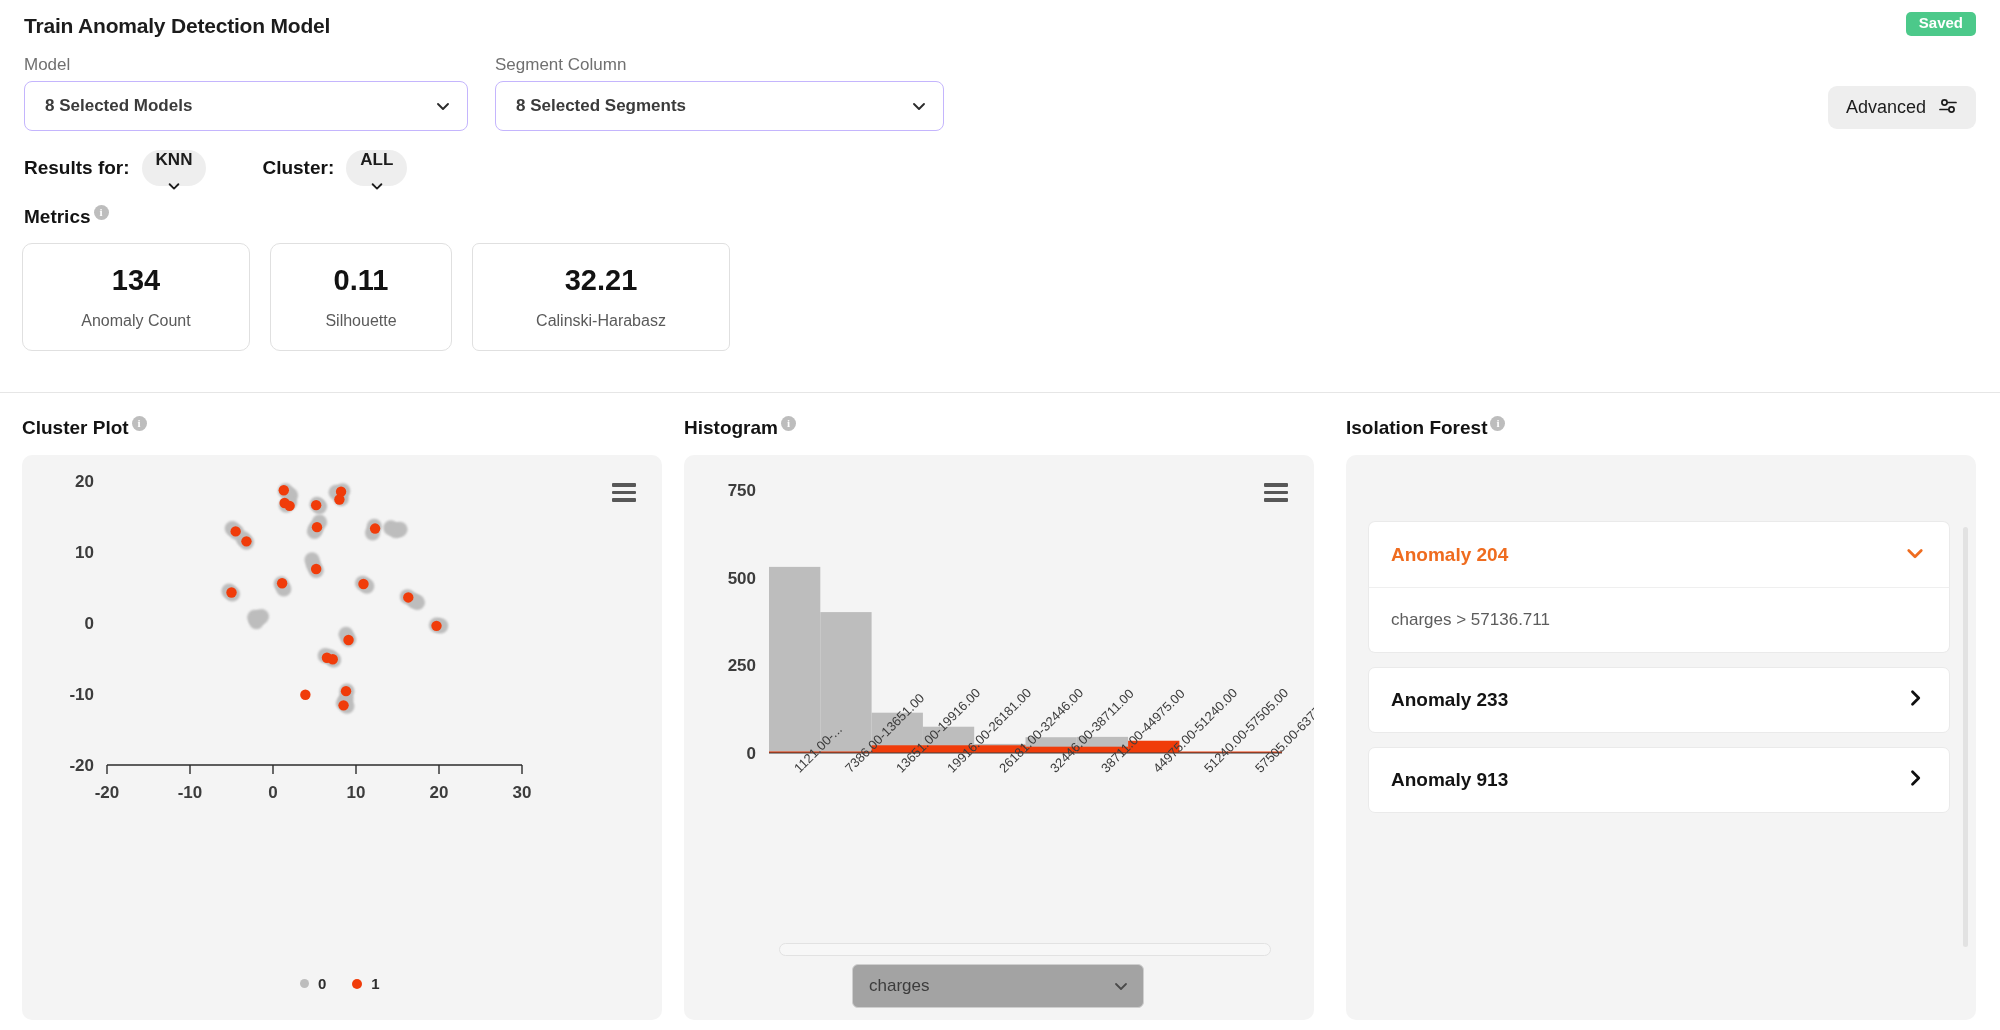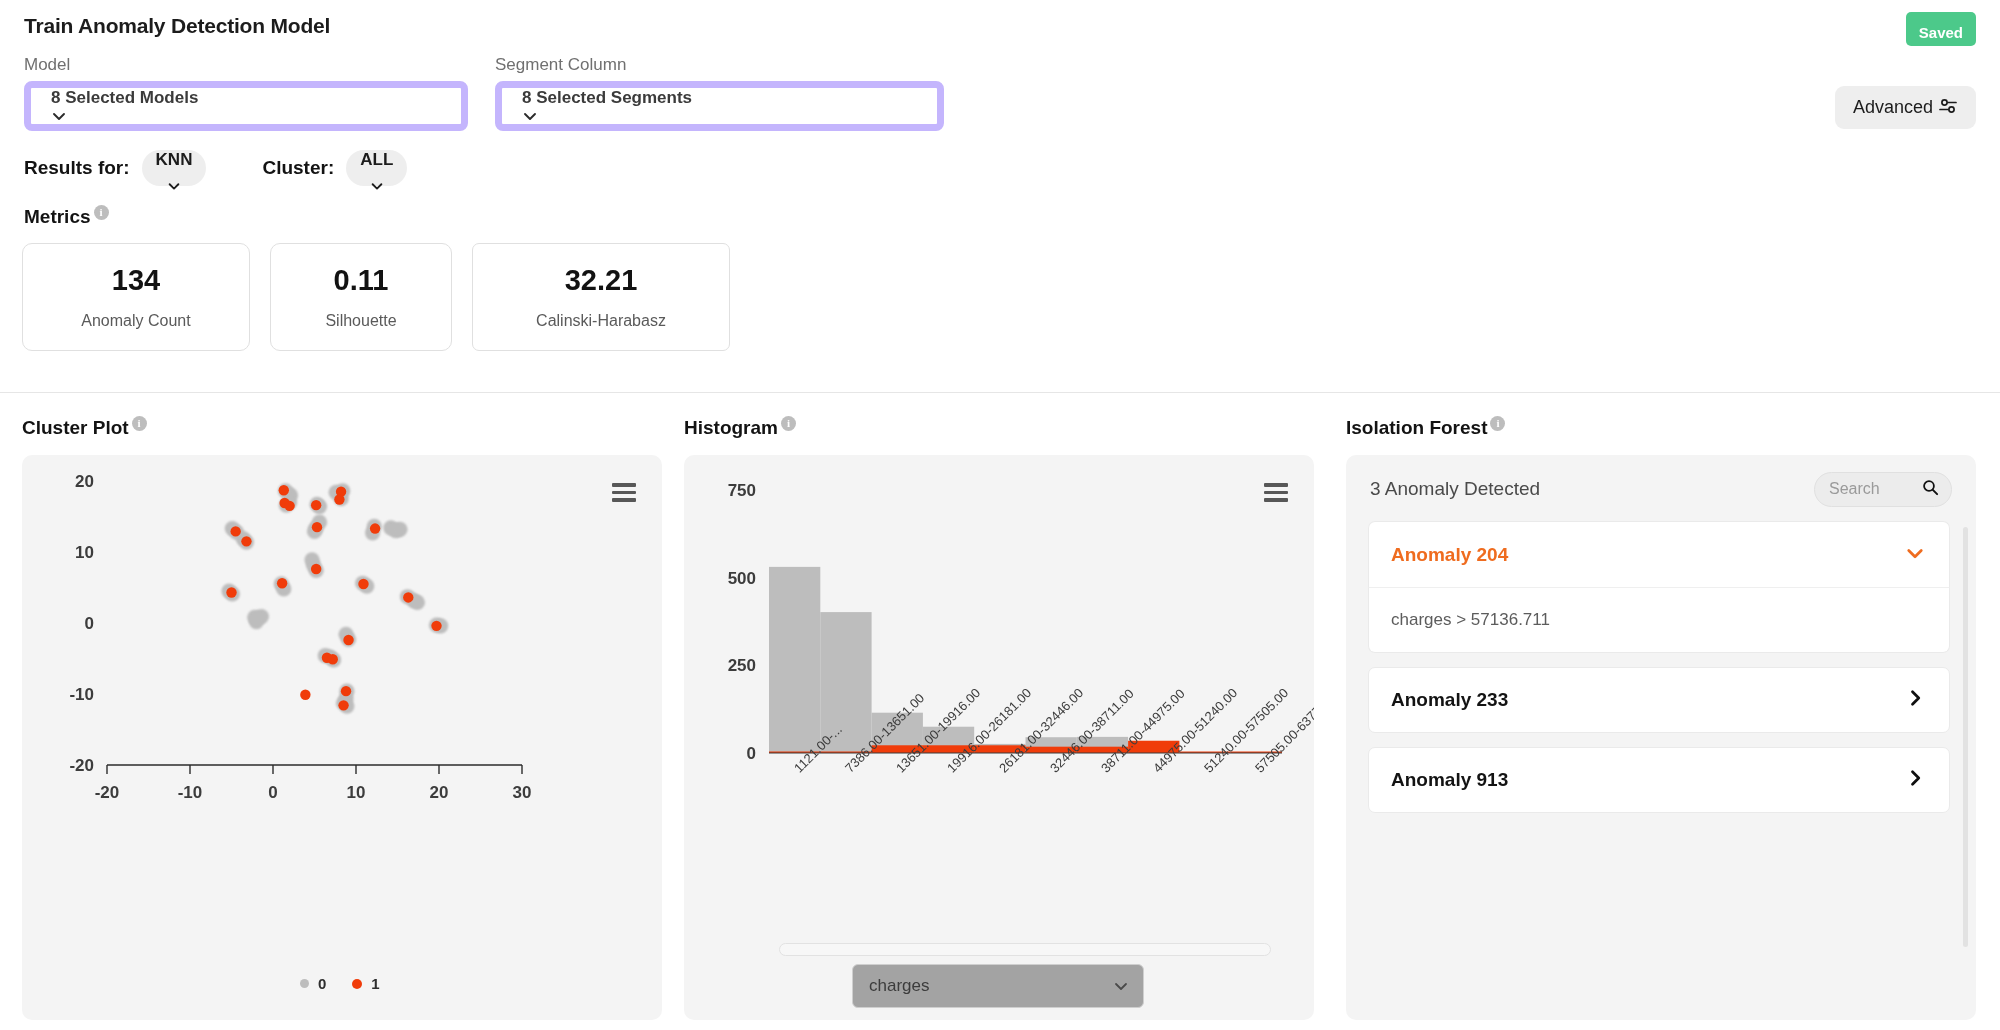--- a/index.html
+++ b/index.html
@@ -16,46 +16,46 @@
     position: absolute; left: 0; top: 0; width: 2000px; height: 58px;
   }
   .page-title {
     position: absolute; left: 24px; top: 14px;
     font-size: 21px; font-weight: 700; color: #1c1c1c; letter-spacing: -.2px;
   }
   .saved-badge {
     position: absolute; right: 24px; top: 12px;
     background: #4cc98a; color: #ffffff;
     font-size: 15px; font-weight: 700;
-    padding: 12px 13px 5px; border-radius: 5px;
+    padding: 2px 13px 5px; border-radius: 5px;
   }
 
   
   .field { position: absolute; }
   .field-label {
     font-size: 17px; color: #707070; font-weight: 400;
     margin-bottom: 6px; display: block;
   }
   .select-box {
-    height: 50px; border: 7px solid #c4b5fd; border-radius: 8px;
-    background: #fff; display: flex; align-items: flex-start;
-    padding: 0 16px 0 20px; position: relative; flex-direction: column;
+    height: 50px; border: 1px solid #c4b5fd; border-radius: 8px;
+    background: #fff; display: flex; align-items: center;
+    padding: 0 16px 0 20px; position: relative;
   }
   .select-box .val {
     font-size: 17px; font-weight: 700; color: #3b3b3b; flex: 1;
   }
   .chev {
     width: 16px; height: 16px; flex: 0 0 auto;
   }
   .chev svg { display:block; }
 
   .advanced-btn {
     position: absolute; right: 24px; top: 86px;
     background: #eeeeee; border-radius: 9px; height: 43px;
-    display: flex; align-items: center; gap: 5px;
+    display: flex; align-items: center; gap: 12px;
     padding: 0 18px; cursor: pointer;
   }
   .advanced-btn .lbl { font-size: 18px; color: #1c1c1c; font-weight: 400; }
 
   
   .pill-row { position: absolute; left: 24px; top: 150px; display: flex; align-items: center; }
   .pill-label { font-size: 19px; font-weight: 700; color: #131313; }
   .pill {
     background: #eeeeee; border-radius: 18px; height: 36px;
     display: inline-flex; align-items: center; gap: 9px;
@@ -429,32 +429,20 @@
       </span>
     </div>
   </div>
 </div>
 
 <div class="panel" id="panel-iso">
   <div class="panel-title">
     <span>Isolation Forest</span><span class="info-i">i</span>
   </div>
   <div id="iso-card">
-    <div class="iso-head">
-      <span class="iso-count">3 Anomaly Detected</span>
-      <div class="search-pill">
-        <span class="ph">Search</span>
-        <span>
-          <svg width="17" height="17" viewBox="0 0 18 18">
-            <circle cx="7.4" cy="7.4" r="5.2" fill="none" stroke="#111" stroke-width="1.9"></circle>
-            <line x1="11.2" y1="11.2" x2="16" y2="16" stroke="#111" stroke-width="2.1" stroke-linecap="round"></line>
-          </svg>
-        </span>
-      </div>
-    </div>
     <div class="iso-list" id="iso-list">
         <div class="iso-item active">
           <span class="nm">Anomaly 204</span>
           <span><svg width="20" height="20" viewBox="0 0 16 16">
               <path d="M3 6 L8 11 L13 6" fill="none" stroke="#ef6c1f" stroke-width="2.2" stroke-linecap="round" stroke-linejoin="round"></path>
             </svg></span>
         </div>
         <div class="iso-detail">
           <span class="dtxt">charges &gt; 57136.711</span>
         </div>

